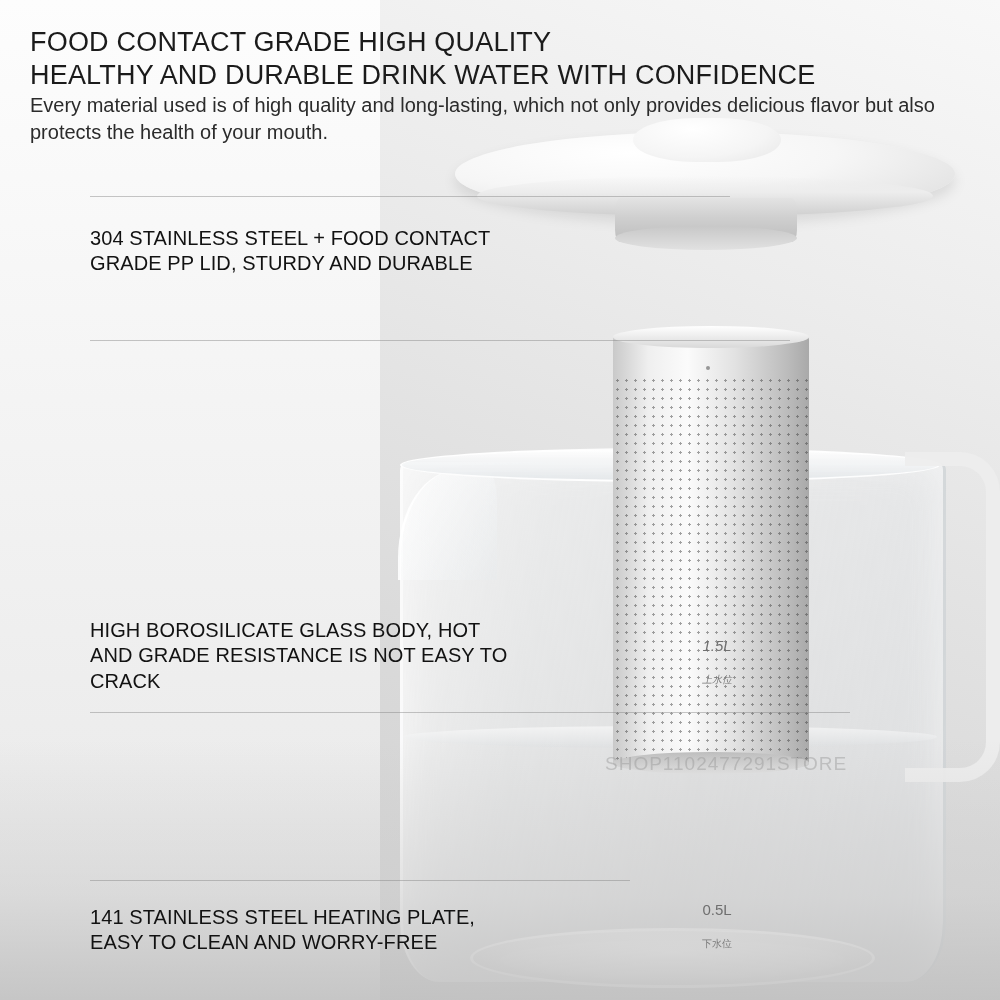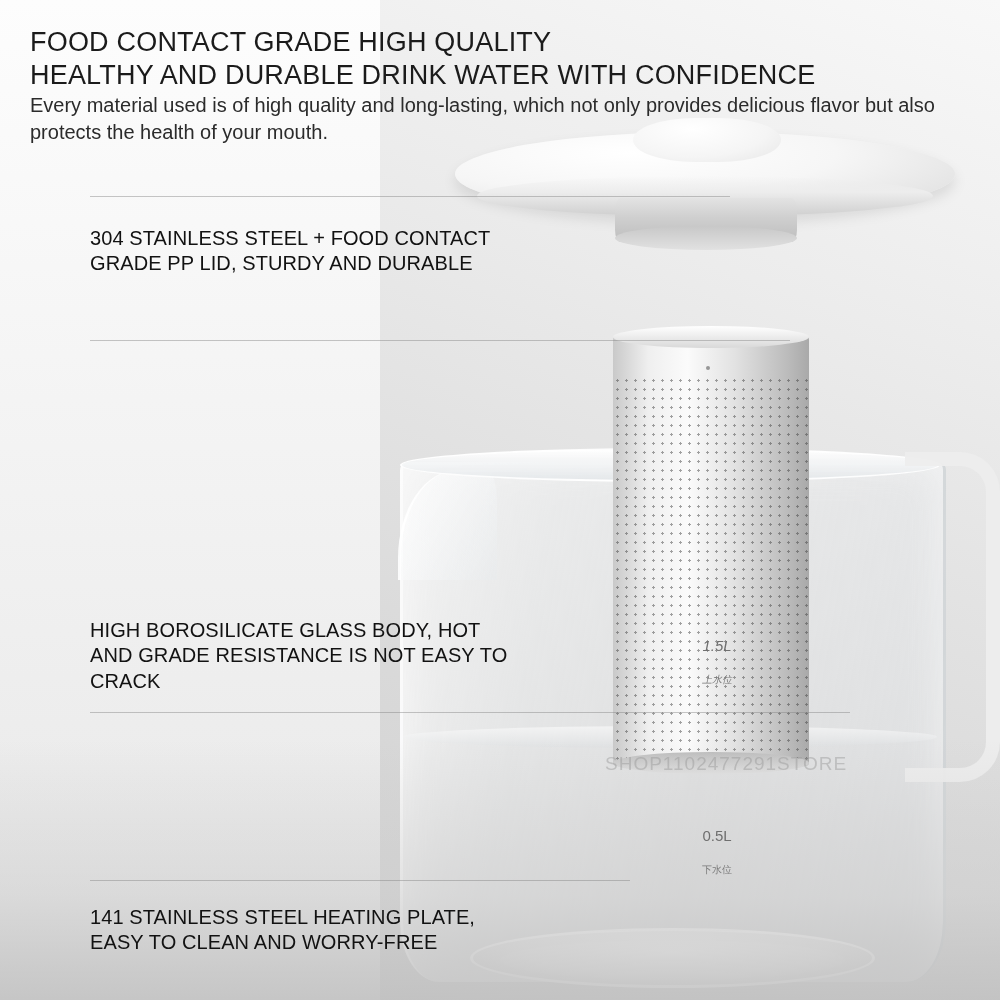--- a/index.html
+++ b/index.html
@@ -209,21 +209,21 @@
   .mark {
     position: absolute;
     text-align: center;
     color: #6f6f6f;
     font-size: 15px;
     line-height: 1.25;
     white-space: pre-line;
   }
   .m15 { left: 672px; top: 618px; width: 90px; font-style: italic; }
   .m10 { left: 672px; top: 732px; width: 90px; }
-  .m05 { left: 672px; top: 808px; width: 90px; }
+  .m05 { left: 672px; top: 882px; width: 90px; }
   .mark .cn { font-size: 10px; color: #7a7a7a; }
 
   .watermark {
     position: absolute;
     left: 605px; top: 708px;
     width: 360px;
     font-size: 19px;
     letter-spacing: 1px;
     color: rgba(150,150,150,0.45);
     white-space: nowrap;

